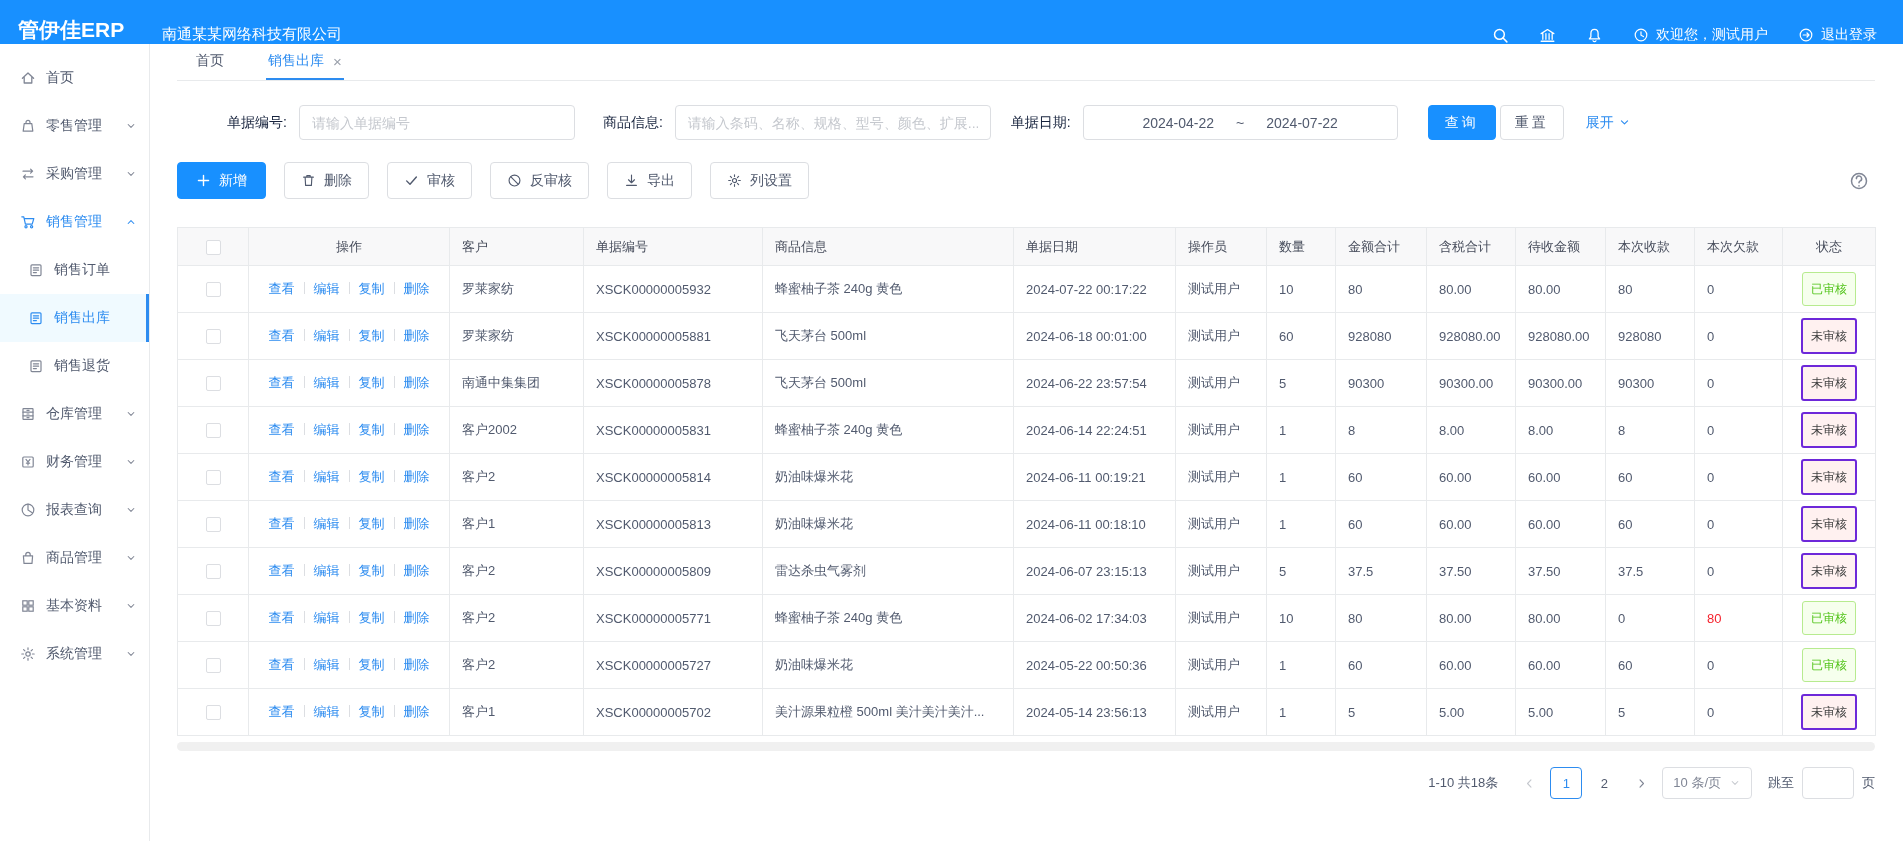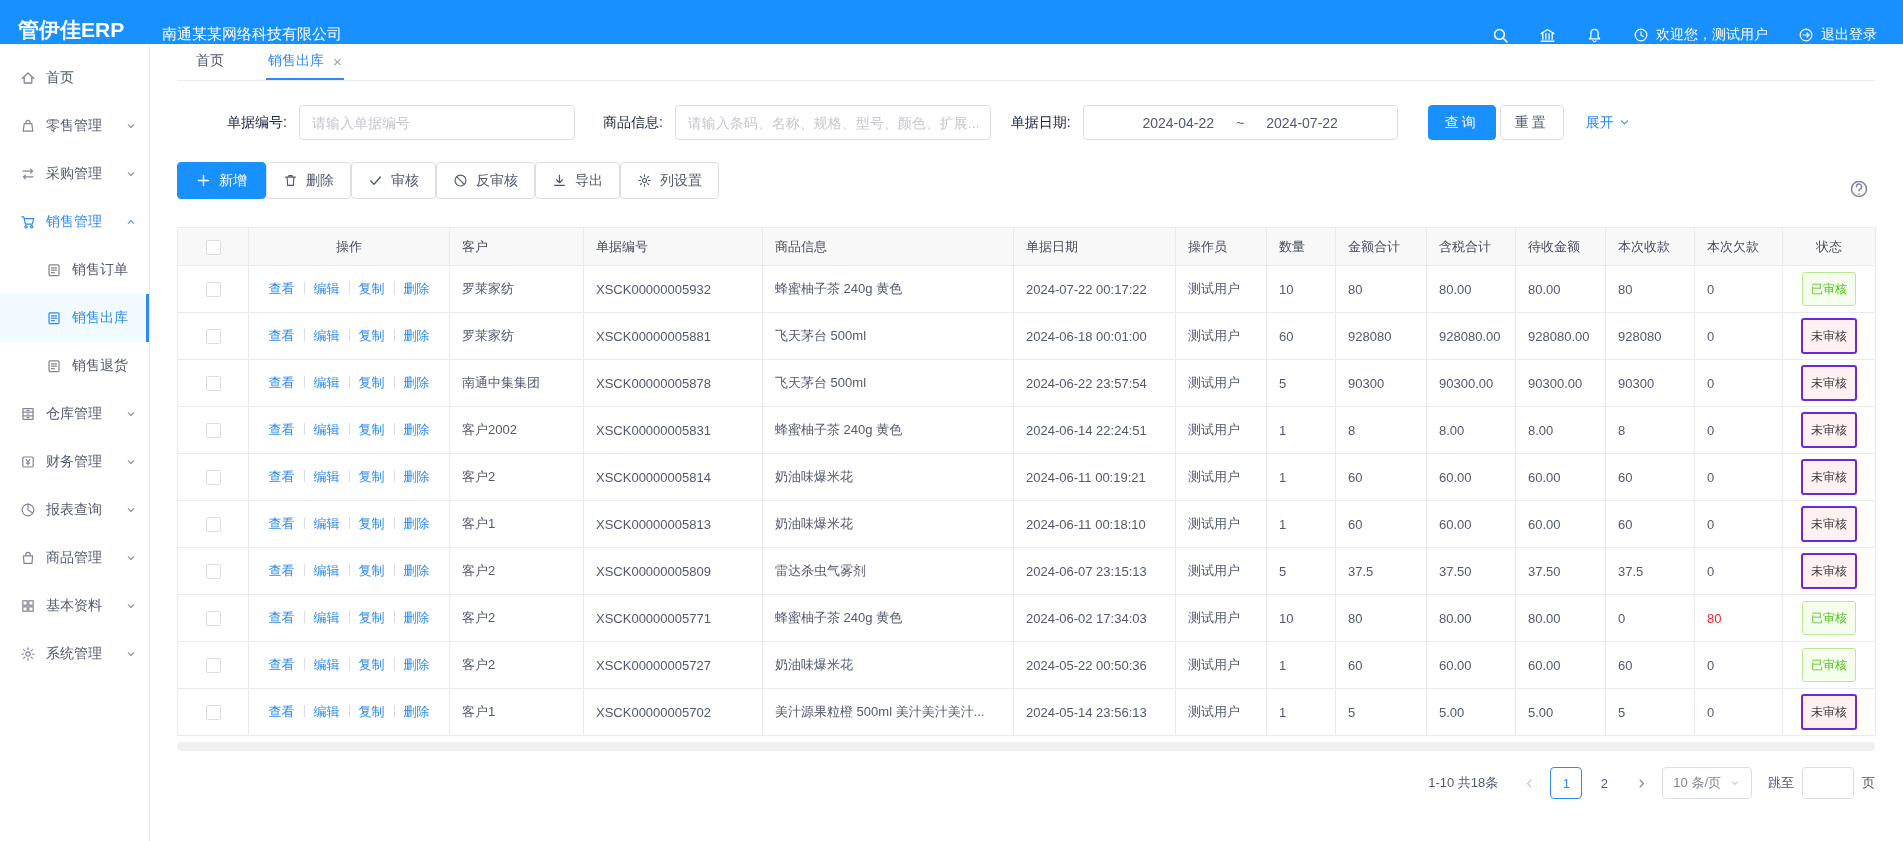--- a/index.html
+++ b/index.html
@@ -14,21 +14,21 @@
 .tb-icon{width:17px;height:17px;color:#fff;cursor:pointer}
 .tb-group{display:flex;align-items:center;gap:7px;cursor:pointer}
 .tb-group .tb-icon{width:16px;height:16px}
 
 .layout{display:flex;height:797px}
 .sidebar{width:150px;flex-shrink:0;border-right:1px solid #e8eaec;padding-top:10px;background:#fff}
 .side-item{height:48px;display:flex;align-items:center;padding:0 12px 0 20px;font-size:14px;color:#515a6e;cursor:pointer;position:relative}
 .side-item .s-icon{width:16px;height:16px;margin-right:10px;color:#808695;flex-shrink:0}
 .side-item .chev{margin-left:auto;width:12px;height:12px;color:#808695}
 .side-item .chev.up{transform:rotate(180deg)}
-.side-item.sub{padding-left:46px}
+.side-item.sub{padding-left:28px}
 .side-item.active-parent{color:#2d8cf0}
 .side-item.active-parent .s-icon,.side-item.active-parent .chev{color:#2d8cf0}
 .side-item.selected{color:#2d8cf0;background:#f0faff}
 .side-item.selected .s-icon{color:#2d8cf0}
 .side-item.selected::after{content:"";position:absolute;right:0;top:0;bottom:0;width:3px;background:#2d8cf0}
 .content{flex:1;padding:0 28px 0 27px;overflow:hidden}
 
 .tabbar{height:37px;border-bottom:1px solid #e8eaec;display:flex;align-items:stretch;gap:40px;padding-left:17px}
 .tab{display:flex;align-items:center;gap:9px;font-size:14px;color:#515a6e;cursor:pointer;border-bottom:2px solid transparent;padding:0 2px}
 .tab.active{color:#2d8cf0;border-bottom-color:#2d8cf0}
@@ -39,21 +39,21 @@
 .f-input{height:35px;border:1px solid #dcdee2;border-radius:4px;padding:0 12px;font-size:14px;color:#515a6e;background:#fff;outline:none;font-family:inherit}
 .f-input::placeholder{color:#c5c8ce}
 .in-order{width:276px;margin-right:28px}
 .in-product{width:316px;margin-right:20px}
 .date-range{width:315px;height:35px;border:1px solid #dcdee2;border-radius:4px;display:flex;align-items:center;justify-content:center;gap:22px;color:#515a6e;margin-right:30px;cursor:pointer;background:#fff}
 .btn{height:35px;border-radius:4px;font-size:14px;border:1px solid #dcdee2;background:#fff;color:#515a6e;cursor:pointer;letter-spacing:3px;padding:0 14px;font-family:inherit}
 .btn-primary{background:#1890ff;border-color:#1890ff;color:#fff;margin-right:4px;padding:0 16px}
 .expand-link{color:#2d8cf0;display:flex;align-items:center;gap:4px;margin-left:22px;cursor:pointer}
 .expand-link .chev{width:13px;height:13px}
 
-.toolbar{display:flex;align-items:flex-end;margin-top:22px;}
+.toolbar{display:flex;align-items:center;margin-top:22px;gap:18px}
 .tbtn{height:37px;padding:0 16px;border:1px solid #dcdee2;border-radius:4px;background:#fff;color:#515a6e;font-size:14px;display:flex;align-items:center;gap:8px;cursor:pointer;font-family:inherit}
 .tbtn .b-icon{width:15px;height:15px}
 .tbtn-primary{background:#1890ff;border-color:#1890ff;color:#fff;padding:0 18px}
 .help-circle{margin-left:auto;width:20px;height:20px;color:#808695;cursor:pointer;margin-right:6px}
 
 .table-wrap{margin-top:28px}
 table{border-collapse:collapse;table-layout:fixed;width:1698px;font-size:13px}
 th,td{border:1px solid #e8eaec;height:47px;padding:0 12px;text-align:left;font-weight:400;color:#515a6e;overflow:hidden;white-space:nowrap;text-overflow:ellipsis}
 thead th{background:#f8f8f9;height:38px;color:#464c5b}
 th.center,td.center{text-align:center}

